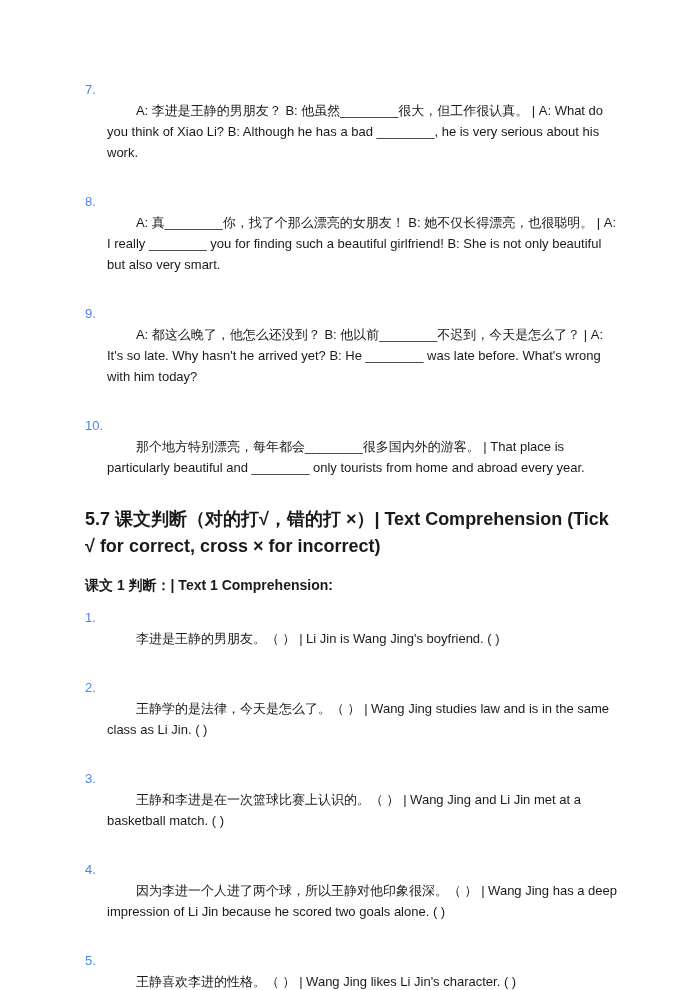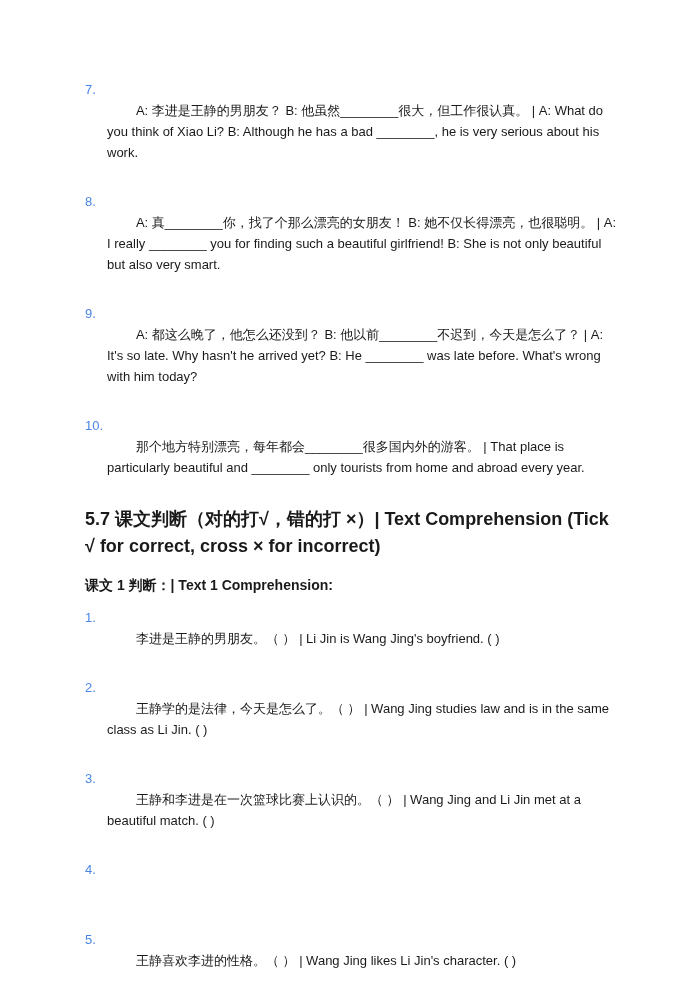--- a/index.html
+++ b/index.html
@@ -72,24 +72,24 @@
     <h3 class="sub-heading">课文 1 判断：| Text 1 Comprehension:</h3>
 
     <div class="list-block">
       <div class="exercise-item">
         <span class="num">1.</span><span>李进是王静的男朋友。（ ） | Li Jin is Wang Jing's boyfriend. ( )</span>
       </div>
       <div class="exercise-item">
         <span class="num">2.</span><span>王静学的是法律，今天是怎么了。（ ） | Wang Jing studies law and is in the same class as Li Jin. ( )</span>
       </div>
       <div class="exercise-item">
-        <span class="num">3.</span><span>王静和李进是在一次篮球比赛上认识的。（ ） | Wang Jing and Li Jin met at a beautiful match. ( )</span>
+        <span class="num">3.</span><span>王静和李进是在一次篮球比赛上认识的。（ ） | Wang Jing and Li Jin met at a basketball match. ( )</span>
       </div>
       <div class="exercise-item">
-        <span class="num">4.</span>
+        <span class="num">4.</span><span>因为李进一个人进了两个球，所以王静对他印象很深。（ ） | Wang Jing has a deep impression of Li Jin because he scored two goals alone. ( )</span>
       </div>
       <div class="exercise-item">
         <span class="num">5.</span><span>王静喜欢李进的性格。（ ） | Wang Jing likes Li Jin's character. ( )</span>
       </div>
     </div>
 
   </div>
 </div>
 
 </body></html>

